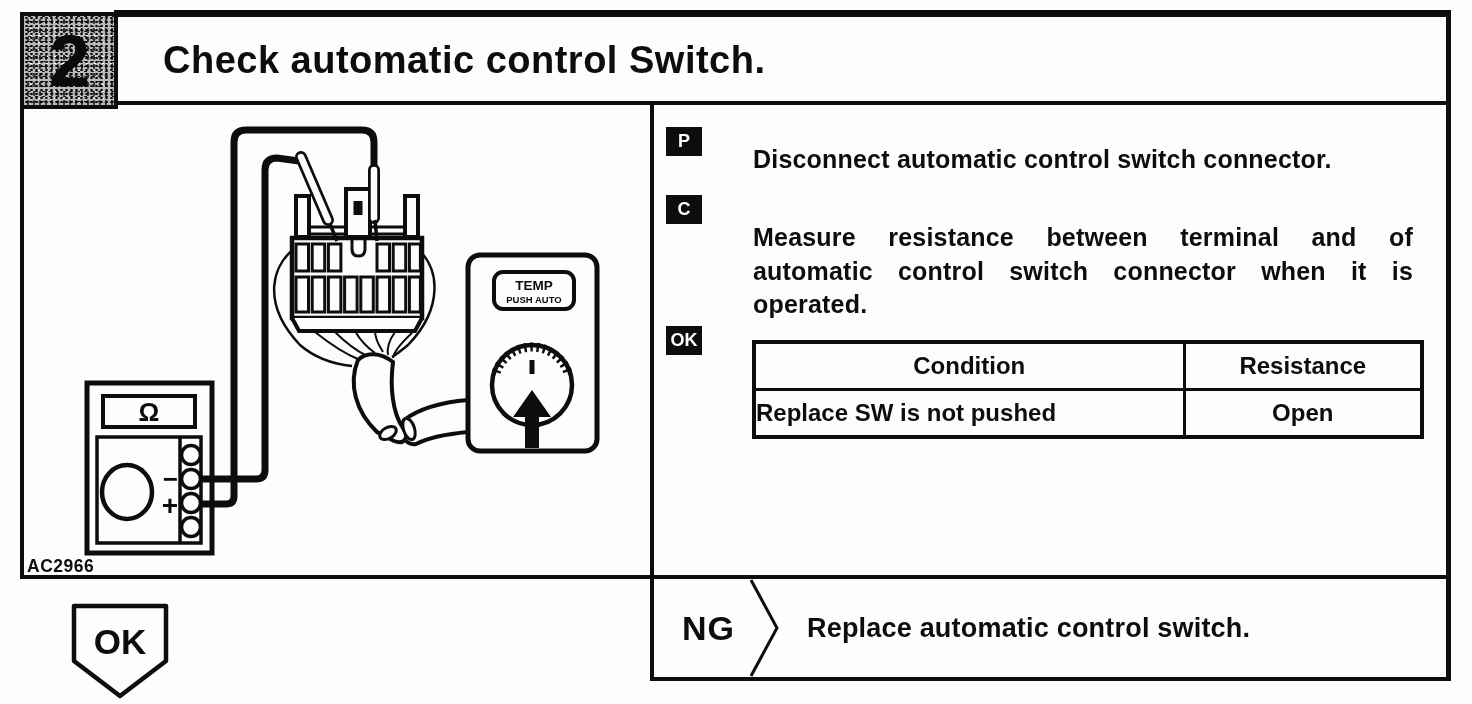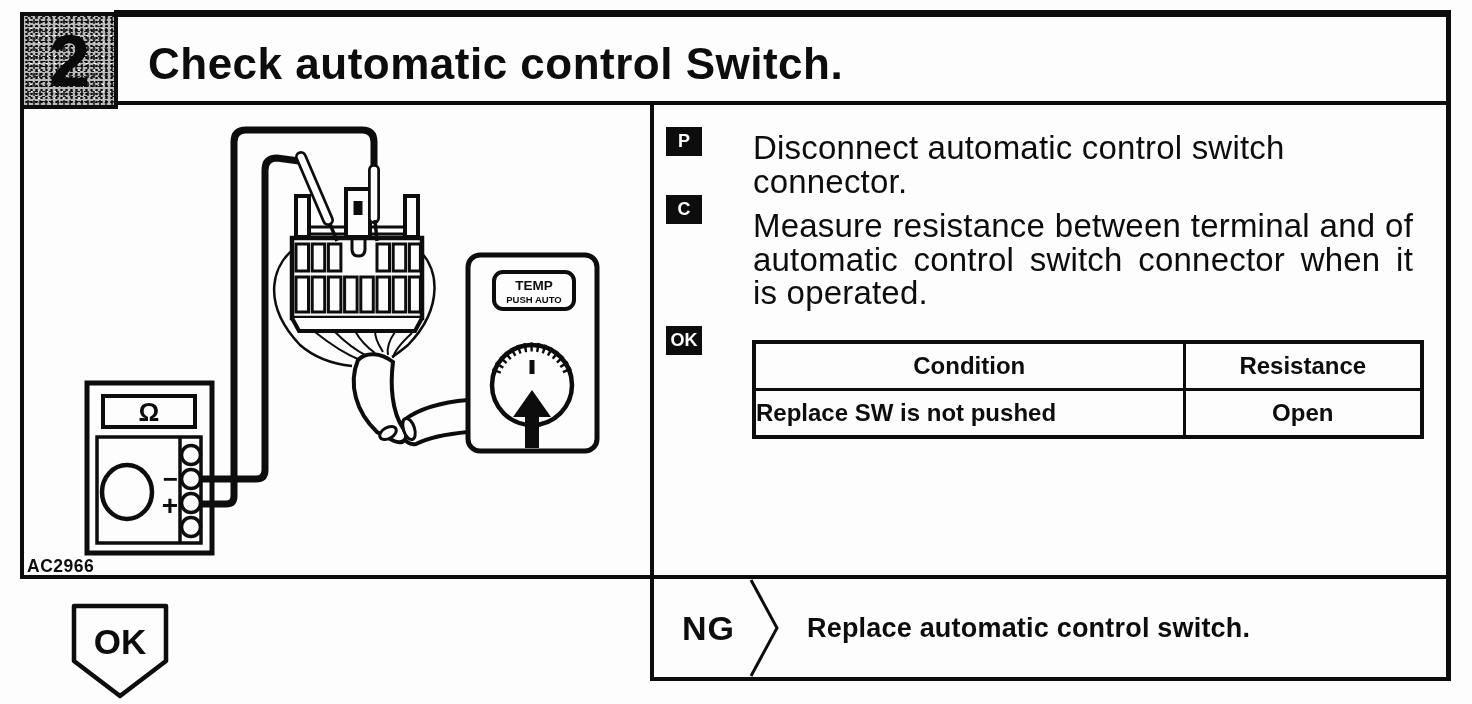--- a/index.html
+++ b/index.html
@@ -16,32 +16,32 @@
     background:
       radial-gradient(#000 1.1px, transparent 1.3px) 0 0/5px 4px,
       radial-gradient(#1a1a1a 1px, transparent 1.2px) 2px 3px/7px 5px,
       radial-gradient(#333 1.4px, transparent 1.6px) 1px 1px/6px 9px,
       radial-gradient(#fff 1px, transparent 1.2px) 3px 2px/8px 7px,
       #b9b9b9;
     display:flex; align-items:center; justify-content:center;
   }
   .step-num{font-size:72px; font-weight:900; color:#0a0a0a; text-shadow:1px 0 #0a0a0a;}
   .title{
-    position:absolute; left:148px; top:39px;
-    font-size:44px; font-weight:800; letter-spacing:.5px; white-space:nowrap;
+    position:absolute; left:163px; top:39px;
+    font-size:38px; font-weight:800; letter-spacing:.5px; white-space:nowrap;
   }
   .badge{
     position:absolute; left:666px; width:36px; height:29px;
     background:#0d0d0d; color:#fefefe;
     display:flex; align-items:center; justify-content:center;
     font-size:18px; font-weight:700;
   }
   .itext{
     position:absolute; left:753px; width:668px;
-    font-size:33px; font-weight:400; line-height:33.5px; letter-spacing:.2px;
+    font-size:25px; font-weight:700; line-height:33.5px; letter-spacing:.2px;margin-top:12px;
   }
   .justify{width:660px; text-align:justify; text-align-last:left;}
   table.res{
     position:absolute; left:752px; top:340px;
     border-collapse:collapse; table-layout:fixed; width:668px;
     font-size:24px;
   }
   table.res th, table.res td{border:3px solid #0d0d0d; height:44px; padding:0;}
   table.res{border:4px solid #0d0d0d;}
   table.res th{font-weight:800; text-align:center;}

